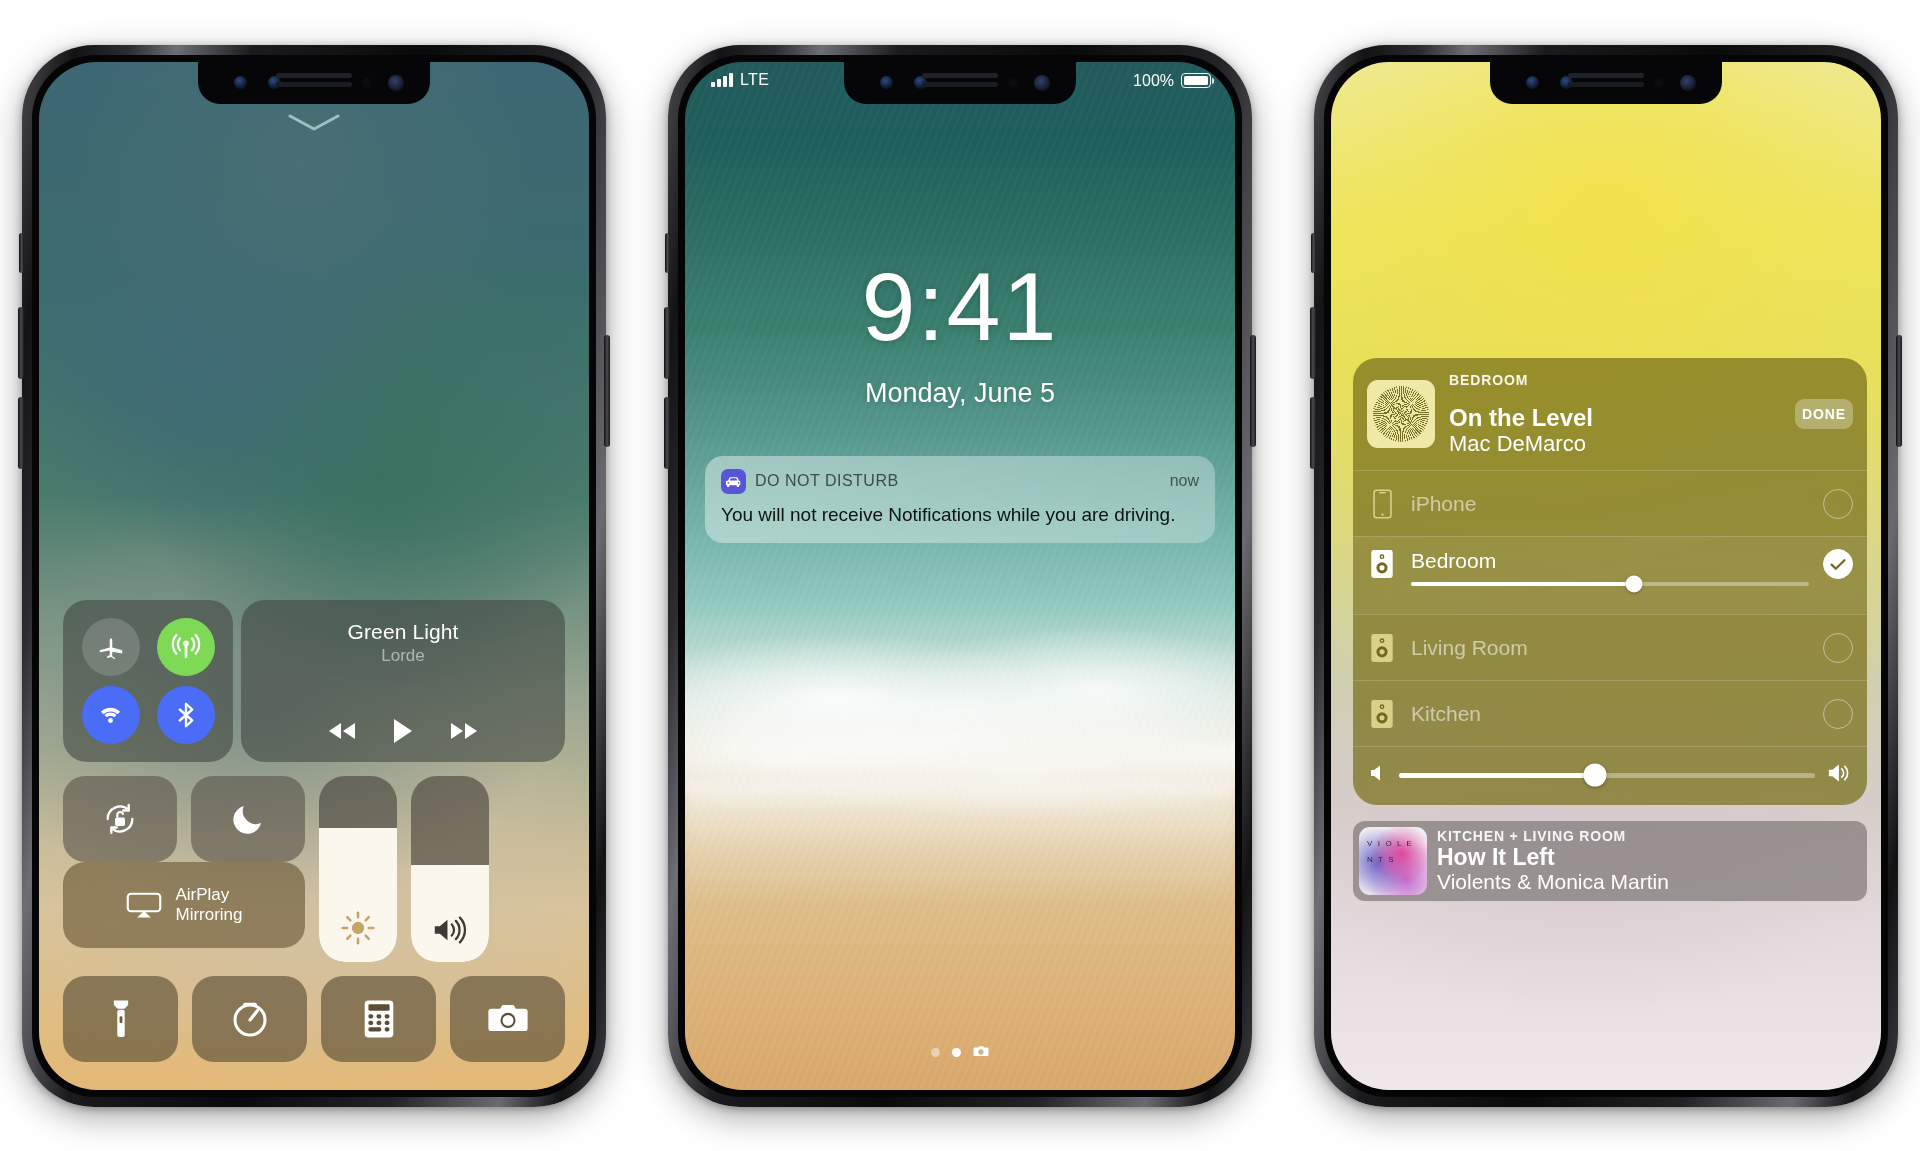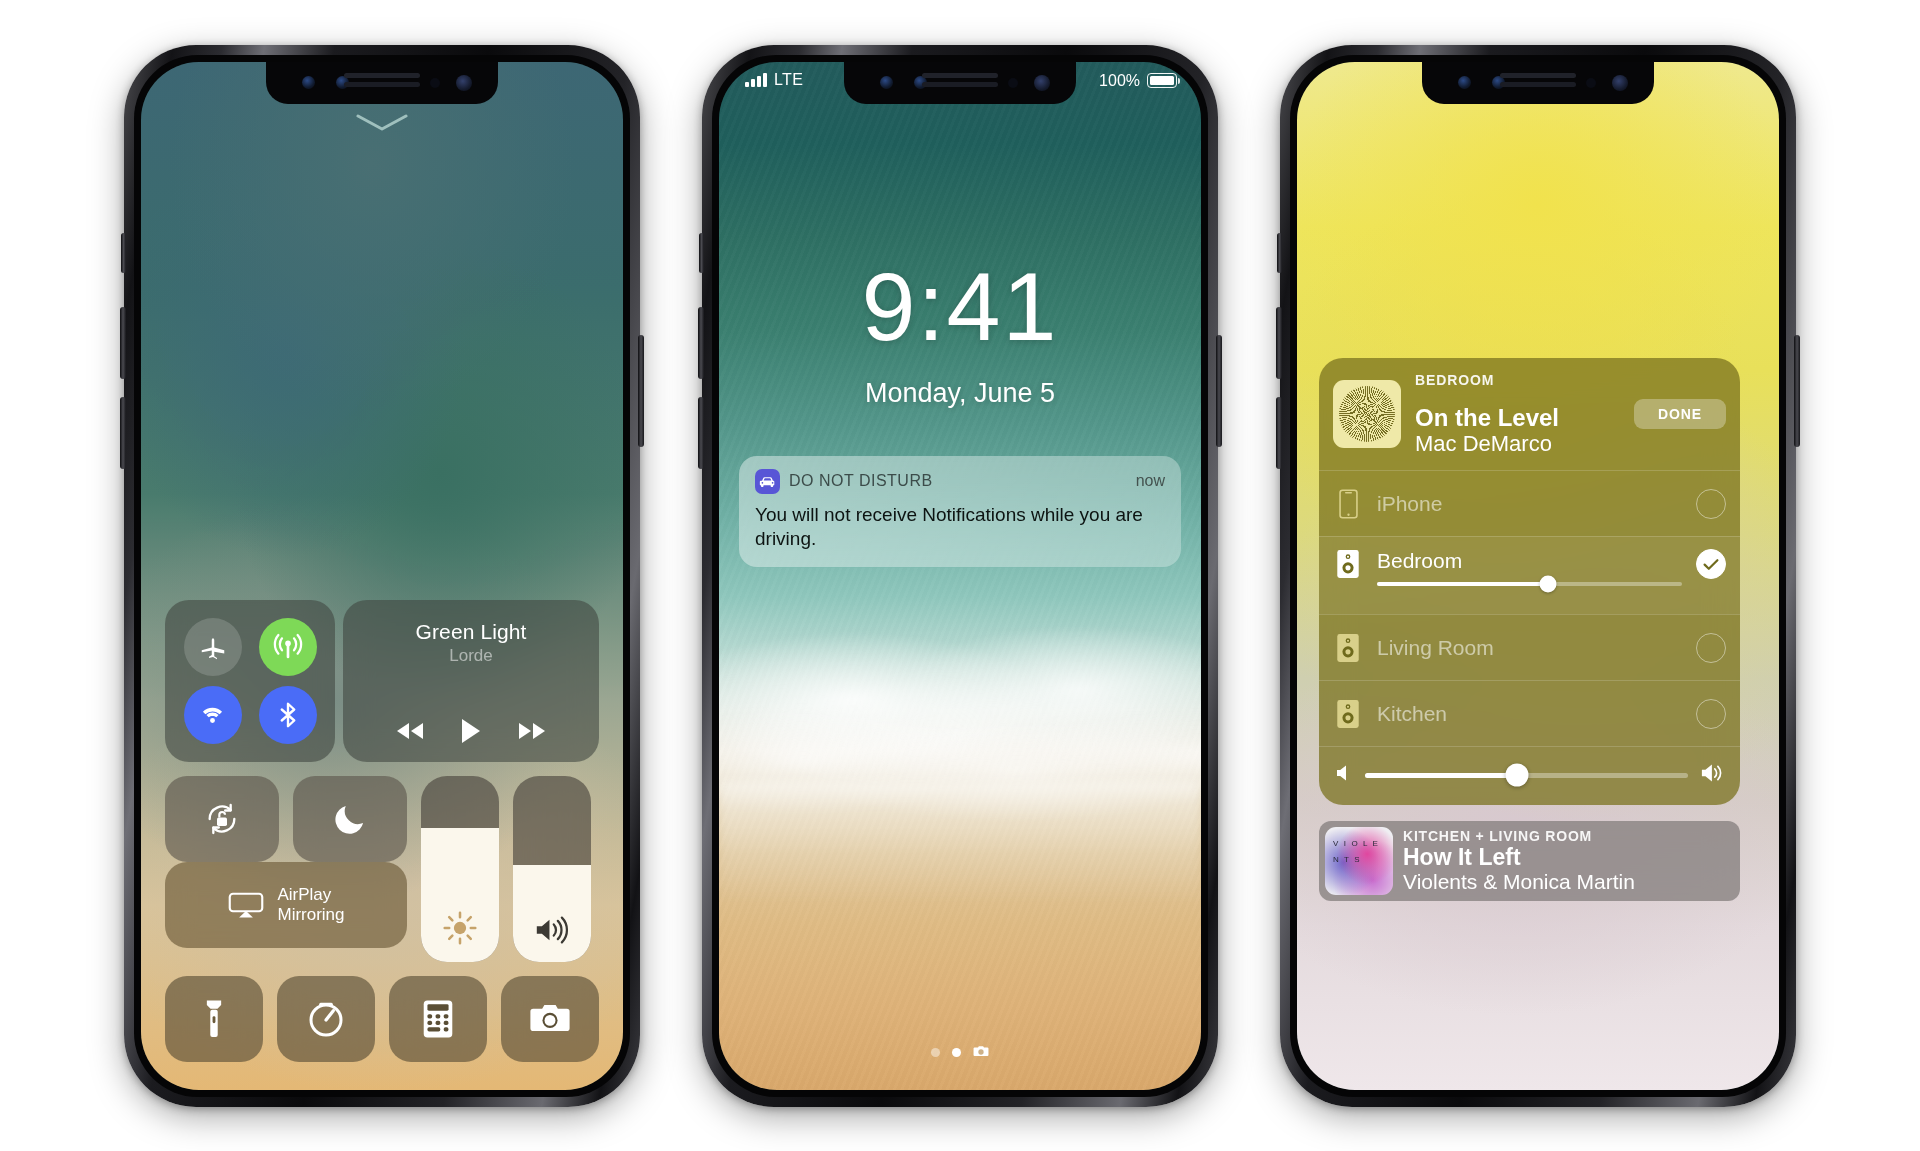--- a/index.html
+++ b/index.html
@@ -6,21 +6,21 @@
   body {
     width: 1920px; height: 1151px;
     background: #ffffff;
     font-family: "Liberation Sans", sans-serif;
     overflow: hidden;
     position: relative;
   }
   .stage { position: absolute; inset: 0; display: flex; align-items: center; justify-content: center; gap: 62px; }
 
   
-  .phone { position: relative; width: 516px; height: 1062px; flex: 0 0 auto; }
+  .phone { position: relative; width: 584px; height: 1062px; flex: 0 0 auto; }
   .phone-body {
     position: absolute; inset: 0;
     border-radius: 72px;
     background: linear-gradient(100deg,#4c4c50 0%, #131316 7%, #2c2c31 14%, #6e6e75 20%, #1b1b1f 30%, #0a0a0c 52%, #232327 72%, #6a6a70 86%, #121215 94%, #3d3d42 100%);
     box-shadow: 0 10px 34px rgba(0,0,0,.34), 0 2px 8px rgba(0,0,0,.3);
   }
   .phone-inner {
     position: absolute; left: 10px; top: 10px; right: 10px; bottom: 10px;
     border-radius: 64px;
     background: #050506;
@@ -150,34 +150,34 @@
   .notif-head { display:flex; align-items:center; gap:9px; }
   .notif-app-icon { width:25px; height:25px; border-radius:7px; background:#5856d6; display:flex; align-items:center; justify-content:center; }
   .notif-app { flex:1; font-size:16px; letter-spacing:.5px; color:#3c4c4a; font-weight:400; }
   .notif-time { font-size:16px; color:#44524f; }
   .notif-body { margin-top:9px; font-size:19px; line-height:1.28; color:#0d1412; }
   .pagedots { position:absolute; bottom:28px; left:0; right:0; display:flex; align-items:center; justify-content:center; gap:12px; z-index:25; }
   .dot { width:9px; height:9px; border-radius:50%; background:rgba(255,255,255,.45); }
   .dot.active { background:#fff; }
 
   
-  .ap-wrap { position:absolute; left:22px; right:39px; top:296px; z-index:30; }
+  .ap-wrap { position:absolute; left:22px; right:14px; top:296px; z-index:30; }
   .ap-card { border-radius:24px; overflow:hidden; background: rgba(122,114,30,.74); backdrop-filter: blur(16px); }
   .ap-now { display:flex; align-items:center; gap:14px; padding:14px 14px; }
   .ap-art { width:68px; height:68px; border-radius:11px; flex:0 0 auto; background:#efe9a8; position:relative; overflow:hidden; }
   .ap-art .scribble { position:absolute; inset:6px; border-radius:50%;
      background:
        repeating-conic-gradient(from 0deg at 50% 50%, #6b6318 0deg 2deg, #efe9a8 2deg 5deg),
        repeating-linear-gradient(52deg, #5f5a18 0 2px, rgba(239,233,168,0) 2px 6px);
      opacity:.92; }
   .ap-meta { flex:1; min-width:0; }
   .ap-room { font-size:14px; font-weight:700; letter-spacing:.9px; color:rgba(255,255,255,.92); }
   .ap-track { font-size:24px; font-weight:700; color:#fff; line-height:1.14; margin-top:16px; }
   .ap-artist { font-size:22px; color:#fff; line-height:1.16; }
-  .ap-done { flex:0 0 auto; background:rgba(255,255,255,.3); color:#fff; font-size:14px; font-weight:700; letter-spacing:.9px; padding:7px 24px; border-radius:9px; }
+  .ap-done { flex:0 0 auto; background:rgba(255,255,255,.3); color:#fff; font-size:14px; font-weight:700; letter-spacing:.9px; padding:7px 7px; border-radius:9px; }
   .ap-list { }
   .ap-row { display:flex; align-items:center; gap:14px; padding:0 14px; height:66px; border-top:1px solid rgba(255,255,255,.17); position:relative; }
   .ap-row.sel { height:78px; align-items:flex-start; padding-top:12px; background:rgba(255,255,255,.05); }
   .ap-icon { width:30px; flex:0 0 30px; display:flex; align-items:center; justify-content:center; }
   .ap-name { flex:1; font-size:21px; color:rgba(255,255,255,.55); }
   .ap-row.sel .ap-name { color:#fff; }
   .ap-check { width:30px; height:30px; border-radius:50%; border:1.6px solid rgba(255,255,255,.45); flex:0 0 auto; }
   .ap-check.on { background:#fff; border-color:#fff; display:flex; align-items:center; justify-content:center; }
   .ap-row-sel-body { flex:1; }
   .ap-mini-slider { margin-top:9px; height:4px; border-radius:2px; background:rgba(255,255,255,.35); position:relative; }

